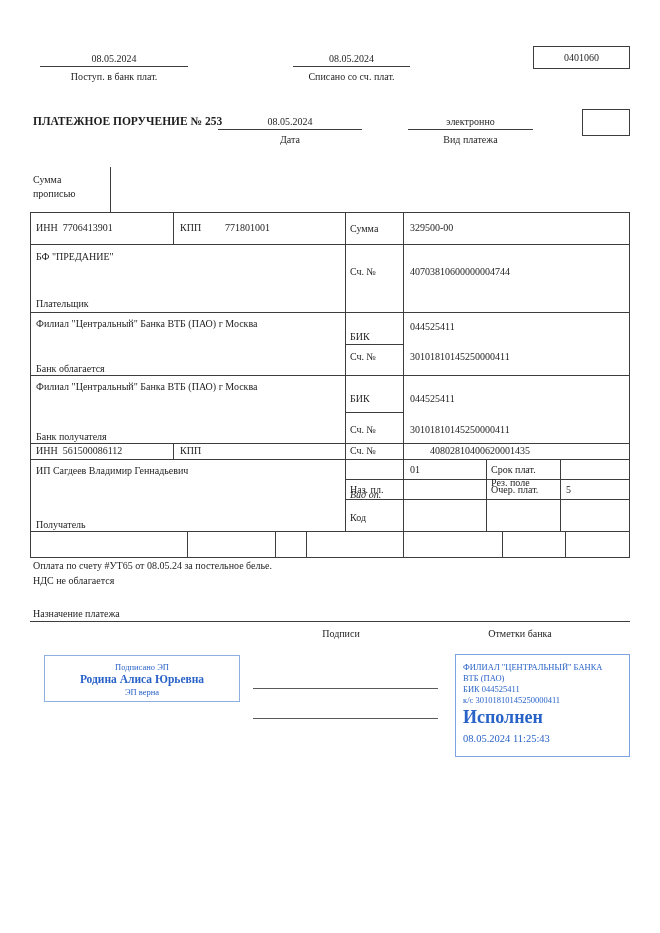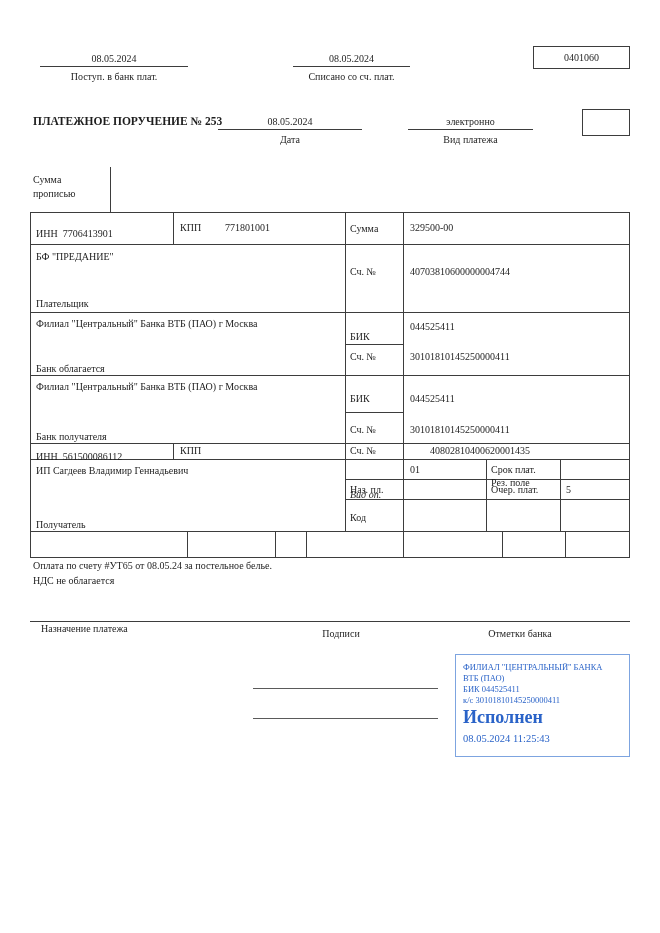--- a/index.html
+++ b/index.html
@@ -5,21 +5,21 @@
   html,body{margin:0;padding:0;background:#fff;}
   .page{position:relative;width:660px;height:933px;background:#ffffff;
         font-family:"Liberation Serif","DejaVu Serif",serif;color:#1e1e1e;overflow:hidden;}
   .t{position:absolute;font-size:10px;line-height:13px;white-space:nowrap;}
   .c{text-align:center;}
   .pre{white-space:pre-line;}
   .b{font-weight:bold;}
   .hl{position:absolute;height:1px;background:#3d3d3d;}
   .vl{position:absolute;width:1px;background:#3d3d3d;}
   .box{position:absolute;border:1px solid #3d3d3d;box-sizing:border-box;}
-  .pair{display:flex;gap:5px;margin-top:6px;}
+  .pair{display:flex;gap:5px;}
   .blue{color:#2a63c8;}
   .stamp{position:absolute;border:1px solid #8fafe2;box-sizing:border-box;background:transparent;}
   .sig{position:absolute;height:1px;background:#5a5a5a;}
   .small{font-size:8.5px;line-height:11px;}
 </style>
 </head>
 <body>
 
 <div class="page">
 
@@ -124,26 +124,31 @@
 
   <div class="t" style="left:350px;top:483px;">Наз. пл.</div>
   <div class="t" style="left:491px;top:483px;">Очер. плат.</div>
   <div class="t" style="left:566px;top:483px;">5</div>
 
   <div class="t" style="left:350px;top:511px;">Код</div>
   <div class="t" style="left:491px;top:476px;">Рез. поле</div>
 
   <div class="t pre" style="left:33px;top:558px;line-height:15px;">Оплата по счету #УТ65 от 08.05.24 за постельное белье.
 НДС не облагается</div>
-  <div class="t" style="left:33px;top:622px;margin-left:8px;">Назначение платежа</div>
+  <div class="t" style="left:33px;top:607px;">Назначение платежа</div>
   <div class="hl" style="left:30px;top:621px;width:600px;"></div>
 
   <div class="t c" style="left:276px;top:627px;width:130px;">Подписи</div>
   <div class="t c" style="left:450px;top:627px;width:140px;">Отметки банка</div>
 
+  <div class="stamp" style="left:44px;top:655px;width:196px;height:47px;">
+    <div class="t c small blue" style="left:0;top:6px;width:194px;">Подписано ЭП</div>
+    <div class="t c b blue" style="left:0;top:16px;width:194px;font-size:11.5px;line-height:14px;">Родина Алиса Юрьевна</div>
+    <div class="t c small blue" style="left:0;top:31px;width:194px;">ЭП верна</div>
+  </div>
 
   <div class="sig" style="left:253px;top:688px;width:185px;"></div>
   <div class="sig" style="left:253px;top:718px;width:185px;"></div>
 
   <div class="stamp" style="left:455px;top:654px;width:175px;height:103px;border-color:#7da4e0;">
     <div class="t small blue" style="left:7px;top:7px;">ФИЛИАЛ "ЦЕНТРАЛЬНЫЙ" БАНКА</div>
     <div class="t small blue" style="left:7px;top:18px;">ВТБ (ПАО)</div>
     <div class="t small blue" style="left:7px;top:29px;">БИК 044525411</div>
     <div class="t small blue" style="left:7px;top:40px;">к/с 30101810145250000411</div>
     <div class="t b blue" style="left:7px;top:54px;font-size:18px;line-height:16px;">Исполнен</div>

